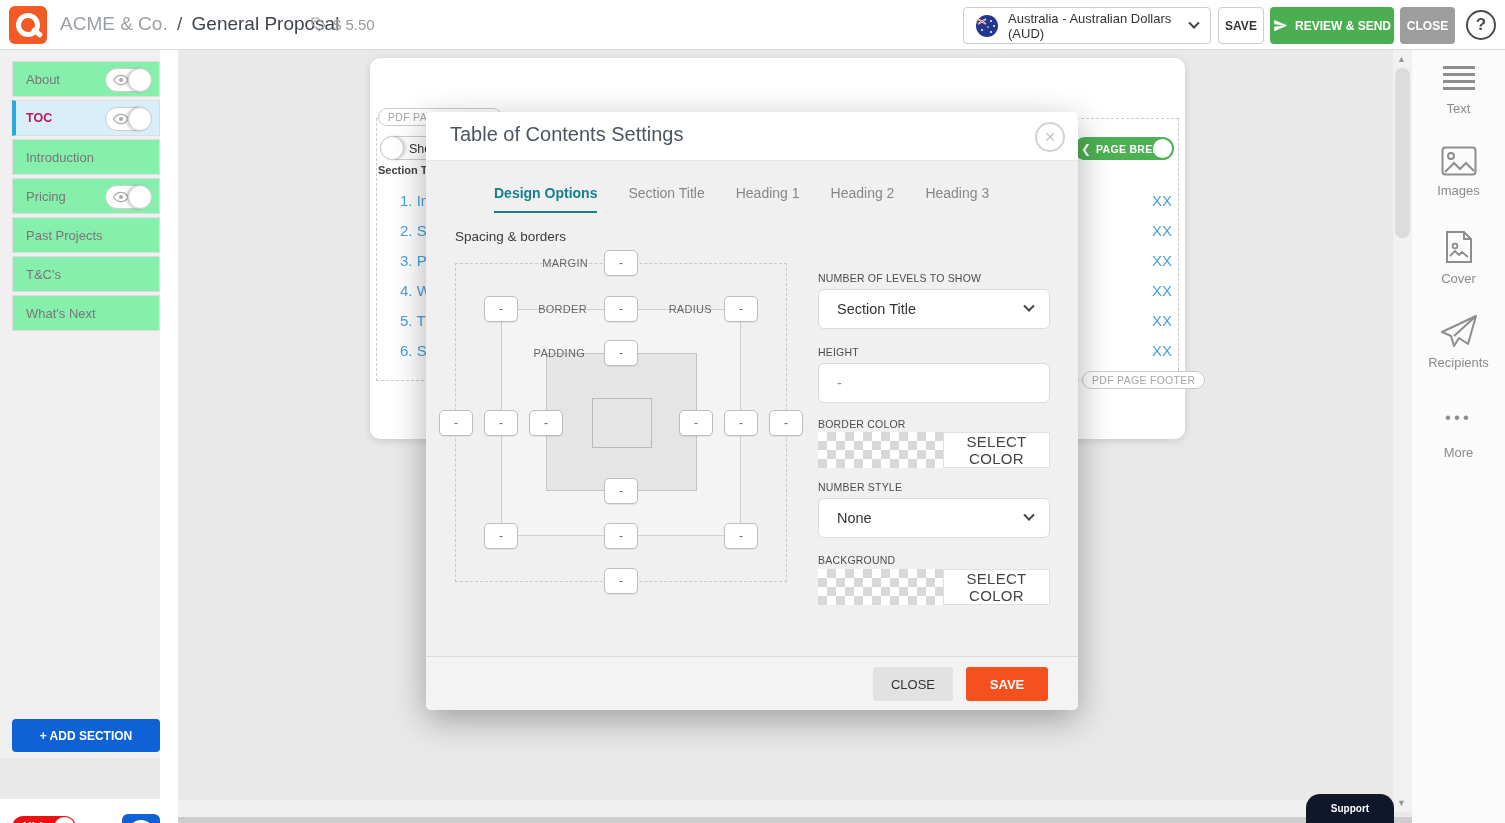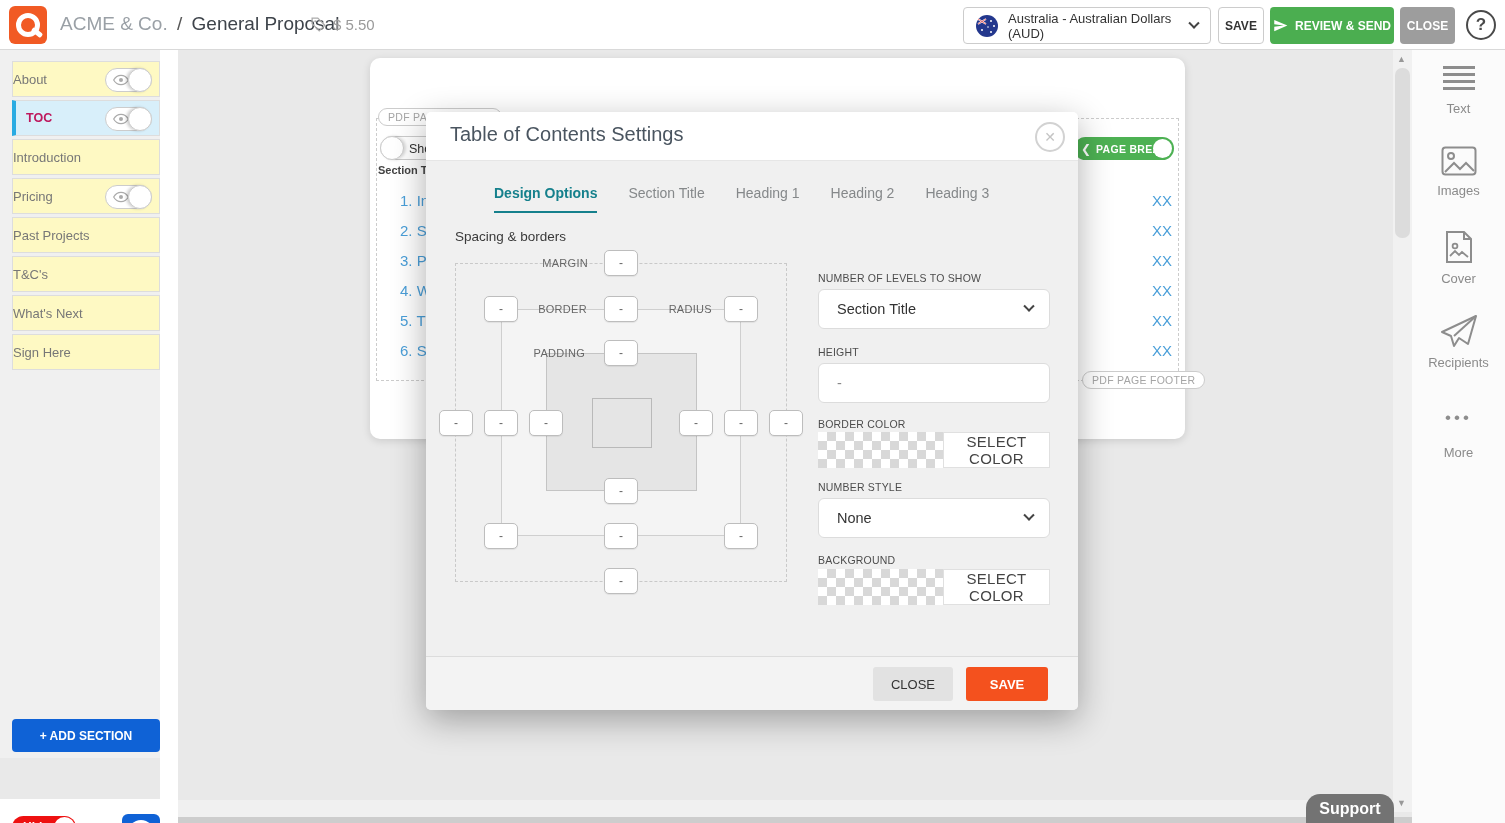--- a/index.html
+++ b/index.html
@@ -34,22 +34,22 @@
                 display:flex; align-items:center; justify-content:center; gap:7px; cursor:pointer; }
   .btn-close-top { position:absolute; left:1400px; top:7px; width:55px; height:37px; background:#9d9d9d;
                    border:none; border-radius:4px; color:#fff; font-size:12px; font-weight:bold; cursor:pointer; }
   .help-circle { position:absolute; left:1466px; top:10px; width:30px; height:30px; border:2px solid #4a4a4a;
                  border-radius:50%; color:#4a4a4a; font-size:17px; font-weight:bold; text-align:center;
                  line-height:26px; cursor:pointer; background:#fff; }
 
   
   .sidebar { position:absolute; left:0; top:50px; width:160px; height:708px; background:#f0f0f0; z-index:10; }
   .sidebar-gutter { position:absolute; left:160px; top:50px; width:18px; height:750px; background:#fff; z-index:5; }
-  .side-item { position:relative; width:148px; margin:0 0 3px 12px; height:36px; background:#fef9c3;
-               border:1px solid #ddd; display:flex; align-items:center; cursor:pointer; }
+  .side-item { position:relative; width:148px; margin:0 0 3px 12px; height:36px; background:#86efac;
+               border:1px solid #ddd; display:flex; align-items:center; padding-left:13px; cursor:pointer; }
   .side-item:first-child { margin-top:11px; }
   .side-item .lbl { font-size:13px; color:#777; }
   .side-item.active { background:#d8effa; border-left:4px solid #29abe2; padding-left:10px; }
   .side-item.active .lbl { color:#be185d; font-weight:bold; font-size:12.5px; }
   .eye-toggle { position:absolute; right:7px; top:6px; width:47px; height:24px; background:#fff;
                 border:1px solid #ccc; border-radius:13px; cursor:pointer; }
   .eye-toggle svg { position:absolute; left:7px; top:5px; }
   .eye-toggle .knob { position:absolute; right:-1px; top:-1px; width:24px; height:24px; background:#fff;
                       border:1px solid #ccc; border-radius:50%; box-shadow:-2px 0 3px rgba(0,0,0,.18); }
   .btn-add-section { position:absolute; left:12px; top:669px; width:148px; height:33px; background:#0f62d6;
@@ -150,22 +150,22 @@
   
   .vscroll { position:absolute; left:1393px; top:50px; width:19px; height:762px; background:#f1f1f1; z-index:9; }
   .vscroll .up { position:absolute; left:4px; top:4px; color:#999; font-size:9px; }
   .vscroll .down { position:absolute; left:4px; bottom:4px; color:#999; font-size:9px; }
   .vscroll .thumb { position:absolute; left:2px; top:18px; width:15px; height:170px; background:#dcdcdc;
                     border-radius:7px; }
   .hscroll { position:absolute; left:160px; top:800px; width:1233px; height:17px; background:#f0f0f0; z-index:8; }
   .hscroll .left { position:absolute; left:6px; top:3px; color:#999; font-size:9px; }
   .bottom-strip { position:absolute; left:160px; top:817px; width:1345px; height:6px; background:#cdcdcd; z-index:7; }
 
-  .support-btn { position:absolute; left:1306px; top:794px; width:88px; height:29px; background:#737373;
-                 border:none; border-radius:14px 14px 0 0; color:#fff; font-size:16px; font-weight:bold;
+  .support-btn { position:absolute; left:1306px; top:794px; width:88px; height:29px; background:#0f172a;
+                 border:none; border-radius:14px 14px 0 0; color:#fff; font-size:10px; font-weight:bold;
                  cursor:pointer; z-index:50; }
   svg { display:block; }
 </style>
 </head>
 <body>
 
 <div class="topbar">
   <div class="q-logo">
     <div class="ring"></div>
     <div class="tail"></div>
@@ -243,23 +243,20 @@
     </span>
   </div>
   <div class="side-item">
     <span class="lbl">Past Projects</span>
   </div>
   <div class="side-item">
     <span class="lbl">T&amp;C's</span>
   </div>
   <div class="side-item">
     <span class="lbl">What's Next</span>
-  </div>
-  <div class="side-item">
-    <span class="lbl">Sign Here</span>
   </div>
   <button class="btn-add-section">+ ADD SECTION</button>
 </div>
 <div class="sidebar-bottom">
   <div class="hide-toggle">
     <span class="lbl">Hide</span>
     <span class="knob"></span>
   </div>
   <div class="section-tabs-lbl">Section Tabs</div>
   <button class="btn-collapse">

